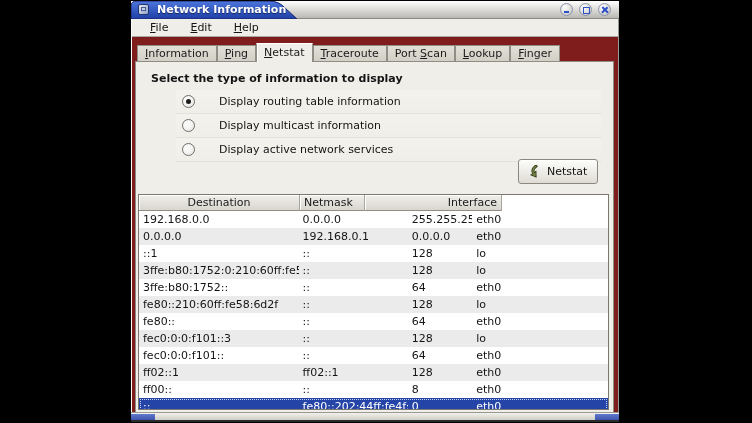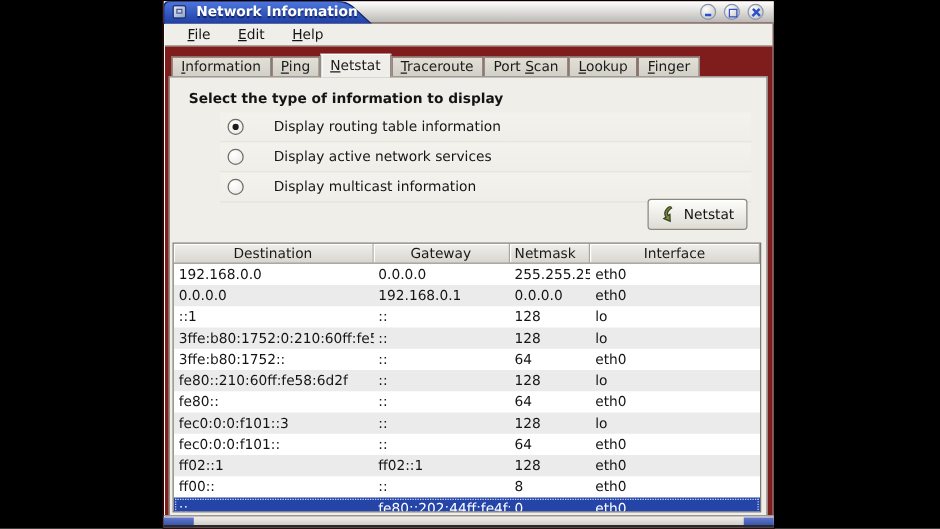--- a/index.html
+++ b/index.html
@@ -128,41 +128,40 @@
       </div>
     <div class="pane">
       <div class="heading">Select the type of information to display</div>
       <div class="options">
           <div class="opt-row">
             <span class="radio sel"></span>
             <span class="opt-label">Display routing table information</span>
           </div>
           <div class="opt-row">
             <span class="radio"></span>
-            <span class="opt-label">Display active network services</span>
+            <span class="opt-label">Display multicast information</span>
           </div>
           <div class="opt-row">
             <span class="radio"></span>
-            <span class="opt-label">Display multicast information</span>
+            <span class="opt-label">Display active network services</span>
           </div>
         </div>
 
       <div class="run-btn">
         <svg width="15" height="14" viewBox="0 0 15 14">
           <path d="M13,2 C7,2 5.2,4.6 5.2,7.4 L3,7.4 L6,12 L9,7.4 L7.2,7.4 C7.2,5.6 9,4 13,4 Z" fill="#7b8c4a" stroke="#3a4420" stroke-width="1" transform="rotate(-35 7.5 7)"></path>
         </svg>
         <span>Netstat</span>
       </div>
 
       <div class="table-wrap">
         <div class="thead">
             <div class="th" style="width: 161px; text-align: center;">Destination</div>
-            <div class="th" style="width: 110px; text-align: center;">Gateway</div>
             <div class="th" style="width: 65px; text-align: left;">Netmask</div>
-            <div class="th" style="width: 137px; text-align: center;">Interface</div>
+            <div class="th" style="width: 137px; text-align: right;">Interface</div>
           </div>
         <div>
             <div class="tr odd">
               <div class="td" style="width: 161px;">192.168.0.0</div>
               <div class="td" style="width: 110px;">0.0.0.0</div>
               <div class="td" style="width: 65px;">255.255.255.0</div>
               <div class="td" style="width: 137px;">eth0</div>
             </div>
             <div class="tr even">
               <div class="td" style="width: 161px;">0.0.0.0</div>

